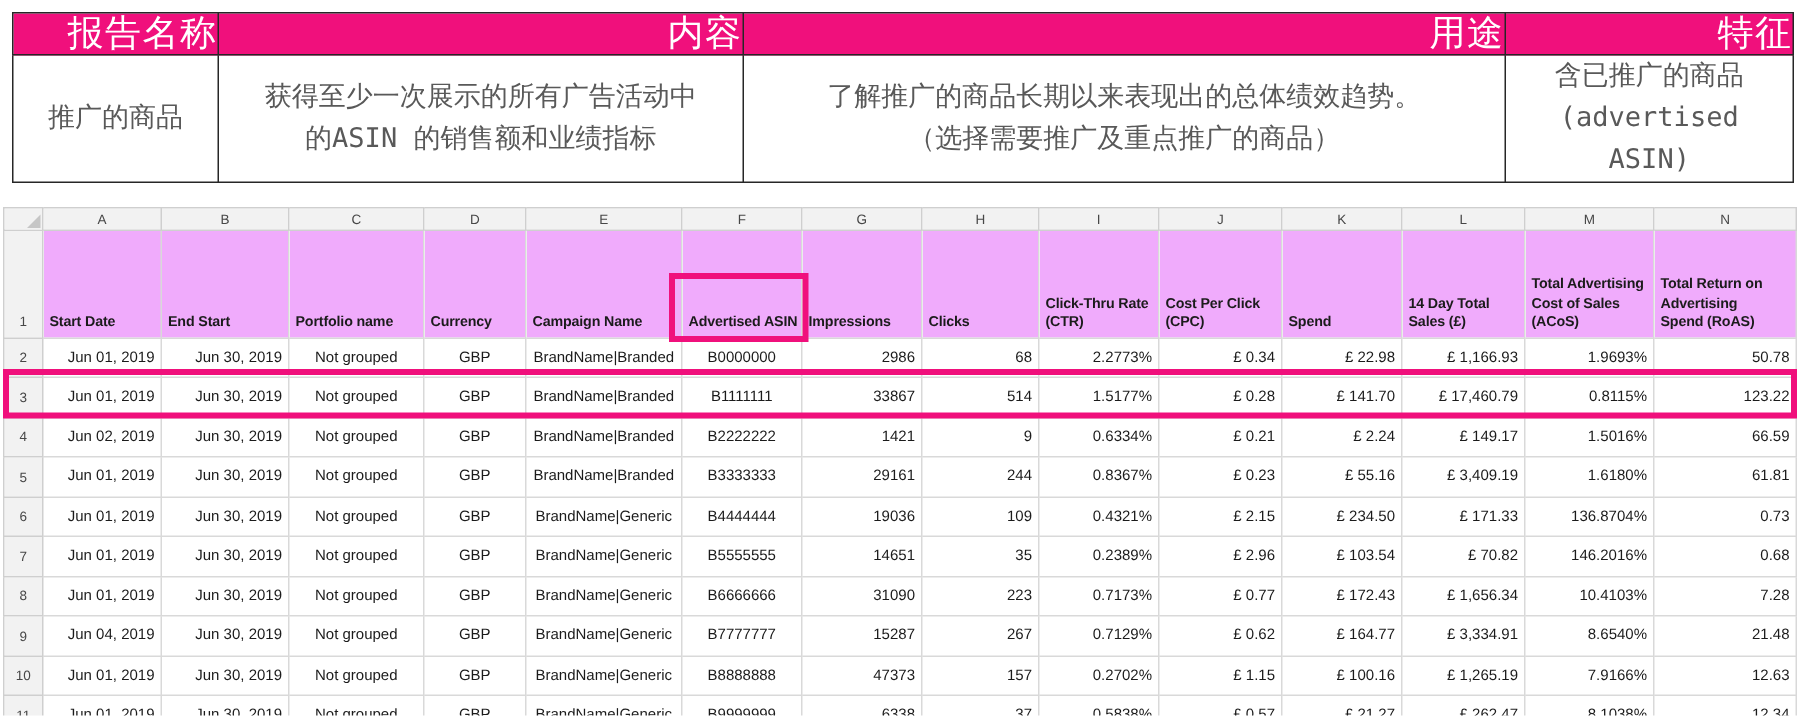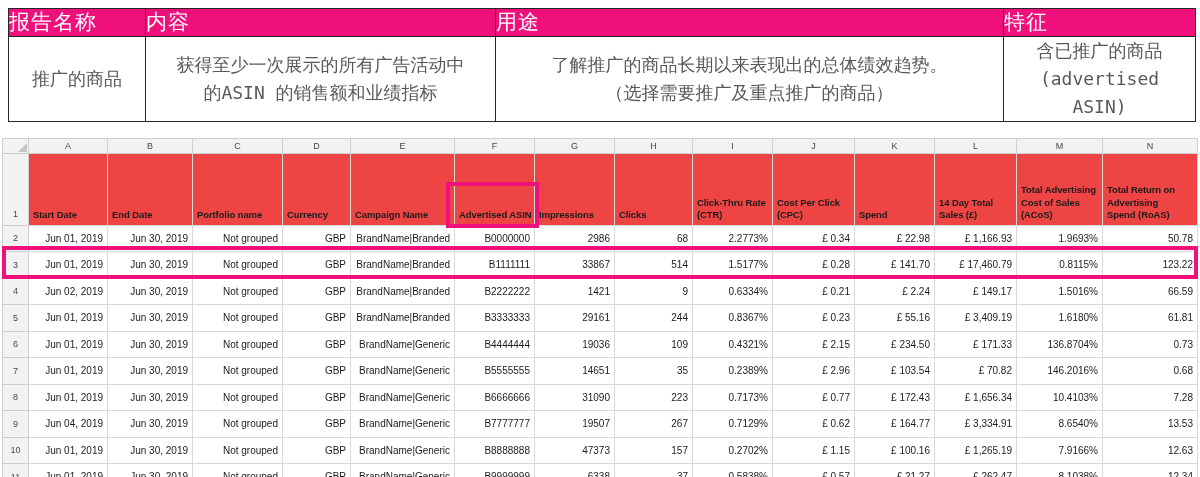--- a/index.html
+++ b/index.html
@@ -15,22 +15,22 @@
 
   
   table.doc{
     border-collapse:collapse;table-layout:fixed;
     width:1187px;margin:8px 0 0 8px;
     font-family:"DejaVu Sans Mono",monospace;
   }
   .doc th,.doc td{border:1.5px solid var(--doc-border);padding:0;}
   .doc th{
     background:var(--accent);color:#fff;
-    font-size:21px;font-weight:normal;height:27px;line-height:27px;
-    text-align:left;letter-spacing:1px;
+    font-size:24px;font-weight:normal;height:27px;line-height:27px;
+    text-align:right;letter-spacing:1px;
   }
   .doc td{
     color:#595959;font-size:18px;text-align:center;vertical-align:middle;
     height:66px;white-space:pre-line;line-height:1.55;padding:0 6px;
   }
 
   
   .sheet-wrap{position:relative;margin:16px 0 0 2px;width:1196px;}
   table.sheet{
     border-collapse:collapse;table-layout:fixed;width:1195px;
@@ -45,28 +45,28 @@
   }
   .sheet th.col-letter{text-align:center;}
   .sheet th.corner{position:relative;}
   .tri{position:absolute;right:1px;bottom:1px;width:0;height:0;
        border-bottom:9px solid #c6c6c6;border-left:9px solid transparent;}
   .sheet tr.hdr-row{height:72px;}
   .sheet tr.hdr-row .rowhead{vertical-align:bottom;padding-bottom:6px;}
   .sheet td.hdr{
     font-weight:bold;font-size:9.5px;letter-spacing:-0.1px;line-height:1.32;
     vertical-align:bottom;text-align:left;padding:2px 2px 3px 4px;
-    white-space:pre;background:#ef4444;
+    white-space:pre;background:#f0abfc;
   }
   .sheet tr.data-row{height:26.5px;}
   .sheet td.data{
     font-size:10px;white-space:nowrap;vertical-align:middle;
     padding:0 4px;background:#fff;
   }
-  .al{text-align:right;} .ar{text-align:right;}
+  .al{text-align:center;} .ar{text-align:right;}
 
   
   .hl-box{position:absolute;border:4px solid var(--accent);pointer-events:none;}
   .hl-cell{left:444px;top:44px;width:93px;height:46px;}
   .hl-row{left:0px;top:108px;width:1196px;height:33px;}
 </style>
 </head>
 <body>
 
 <div>
@@ -136,21 +136,21 @@
             <th class="col-letter">K</th>
             <th class="col-letter">L</th>
             <th class="col-letter">M</th>
             <th class="col-letter">N</th>
           </tr>
       </thead>
       <tbody id="sheet-body">
           <tr class="hdr-row">
             <th class="rowhead">1</th>
             <td class="hdr">Start Date</td>
-            <td class="hdr">End Date</td>
+            <td class="hdr">End Start</td>
             <td class="hdr">Portfolio name</td>
             <td class="hdr">Currency</td>
             <td class="hdr">Campaign Name</td>
             <td class="hdr">Advertised ASIN</td>
             <td class="hdr">Impressions</td>
             <td class="hdr">Clicks</td>
             <td class="hdr">Click-Thru Rate
 (CTR)</td>
             <td class="hdr">Cost Per Click
 (CPC)</td>
@@ -284,28 +284,28 @@
             <td class="data ar">7.28</td>
           </tr>
           <tr class="data-row">
             <th class="rowhead">9</th>
             <td class="data ar">Jun 04, 2019</td>
             <td class="data ar">Jun 30, 2019</td>
             <td class="data al">Not grouped</td>
             <td class="data al">GBP</td>
             <td class="data al">BrandName|Generic</td>
             <td class="data al">B7777777</td>
-            <td class="data ar">19507</td>
+            <td class="data ar">15287</td>
             <td class="data ar">267</td>
             <td class="data ar">0.7129%</td>
             <td class="data ar">£ 0.62</td>
             <td class="data ar">£ 164.77</td>
             <td class="data ar">£ 3,334.91</td>
             <td class="data ar">8.6540%</td>
-            <td class="data ar">13.53</td>
+            <td class="data ar">21.48</td>
           </tr>
           <tr class="data-row">
             <th class="rowhead">10</th>
             <td class="data ar">Jun 01, 2019</td>
             <td class="data ar">Jun 30, 2019</td>
             <td class="data al">Not grouped</td>
             <td class="data al">GBP</td>
             <td class="data al">BrandName|Generic</td>
             <td class="data al">B8888888</td>
             <td class="data ar">47373</td>

